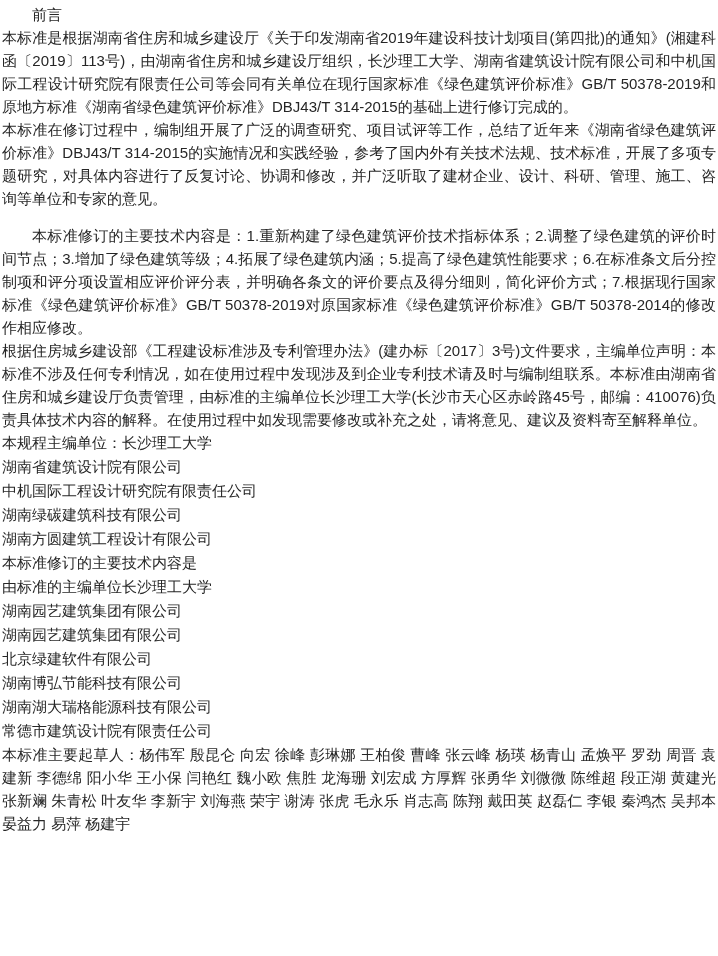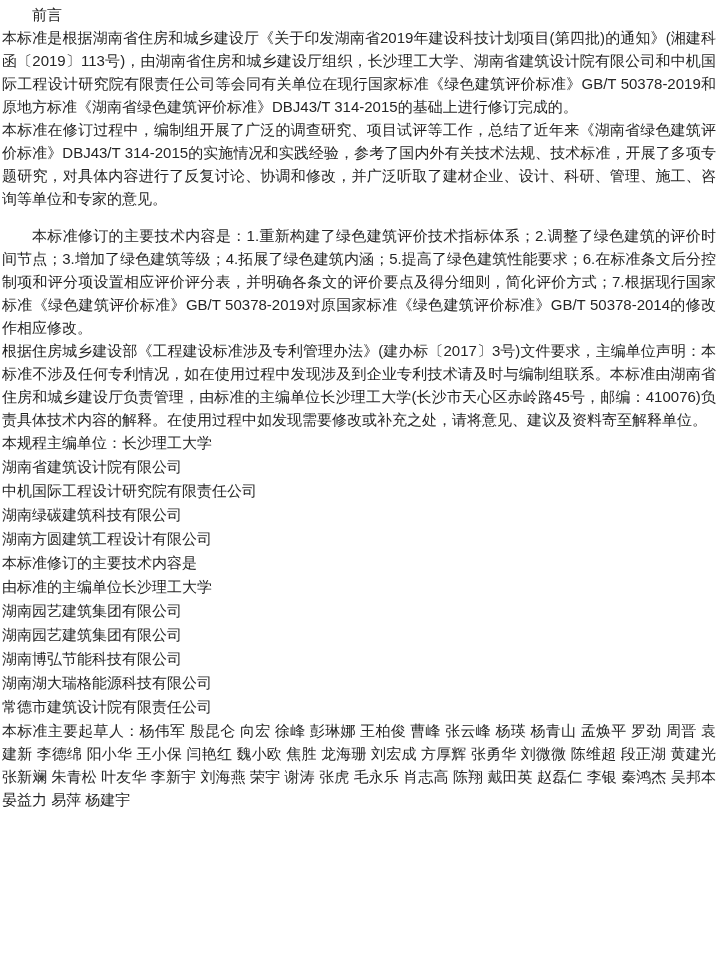--- a/index.html
+++ b/index.html
@@ -45,20 +45,21 @@
   <div>
     <p class="unit-line">本规程主编单位：长沙理工大学</p>
     <p class="unit-line">湖南省建筑设计院有限公司</p>
     <p class="unit-line">中机国际工程设计研究院有限责任公司</p>
     <p class="unit-line">湖南绿碳建筑科技有限公司</p>
     <p class="unit-line">湖南方圆建筑工程设计有限公司</p>
     <p class="unit-line">本标准修订的主要技术内容是</p>
     <p class="unit-line">由标准的主编单位长沙理工大学</p>
     <p class="unit-line">湖南园艺建筑集团有限公司</p>
     <p class="unit-line">湖南园艺建筑集团有限公司</p>
+    <p class="unit-line">北京绿建软件有限公司</p>
     <p class="unit-line">湖南博弘节能科技有限公司</p>
     <p class="unit-line">湖南湖大瑞格能源科技有限公司</p>
     <p class="unit-line">常德市建筑设计院有限责任公司</p>
   </div>
 
   <p class="names">本标准主要起草人：杨伟军 殷昆仑 向宏 徐峰 彭琳娜 王柏俊 曹峰 张云峰 杨瑛 杨青山 孟焕平 罗劲 周晋 袁建新 李德绵 阳小华 王小保 闫艳红 魏小欧 焦胜 龙海珊 刘宏成 方厚辉 张勇华 刘微微 陈维超 段正湖 黄建光 张新斓 朱青松 叶友华 李新宇 刘海燕 荣宇 谢涛 张虎 毛永乐 肖志高 陈翔 戴田英 赵磊仁 李银 秦鸿杰 吴邦本 晏益力 易萍 杨建宇</p>
 
 </div>
 
 </body></html>

